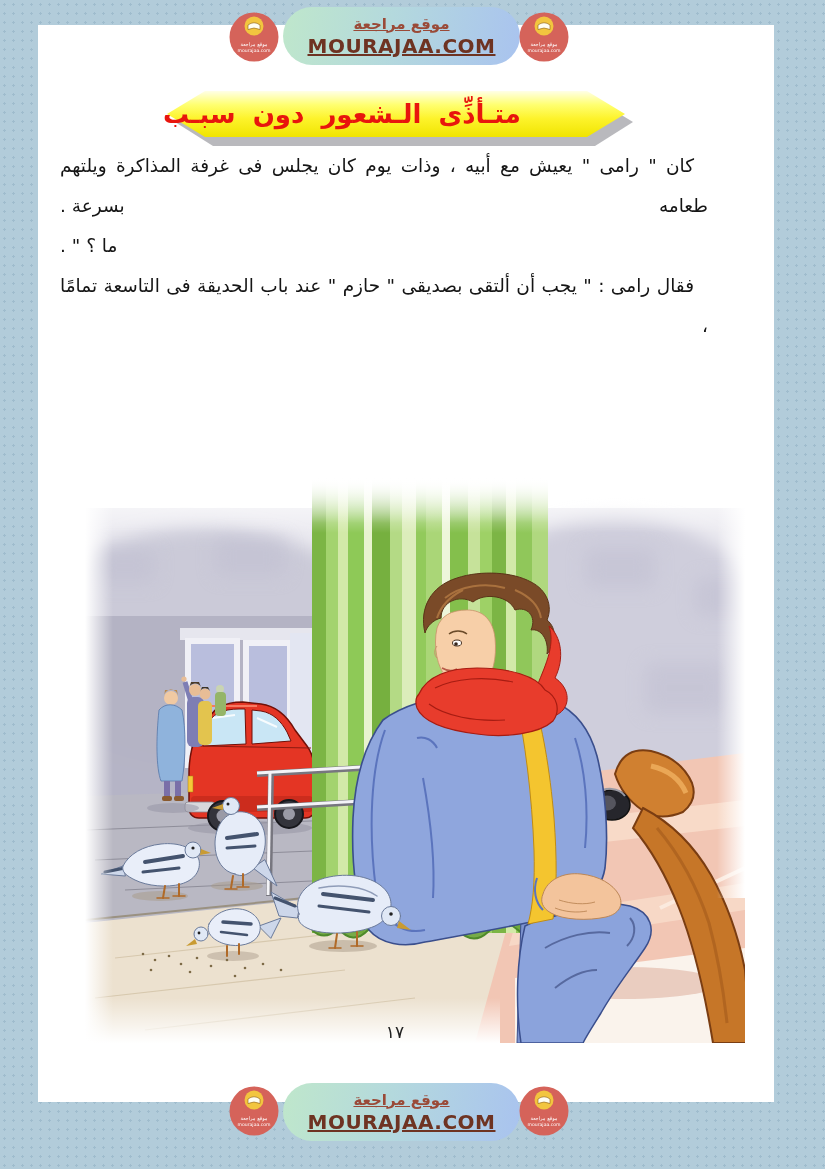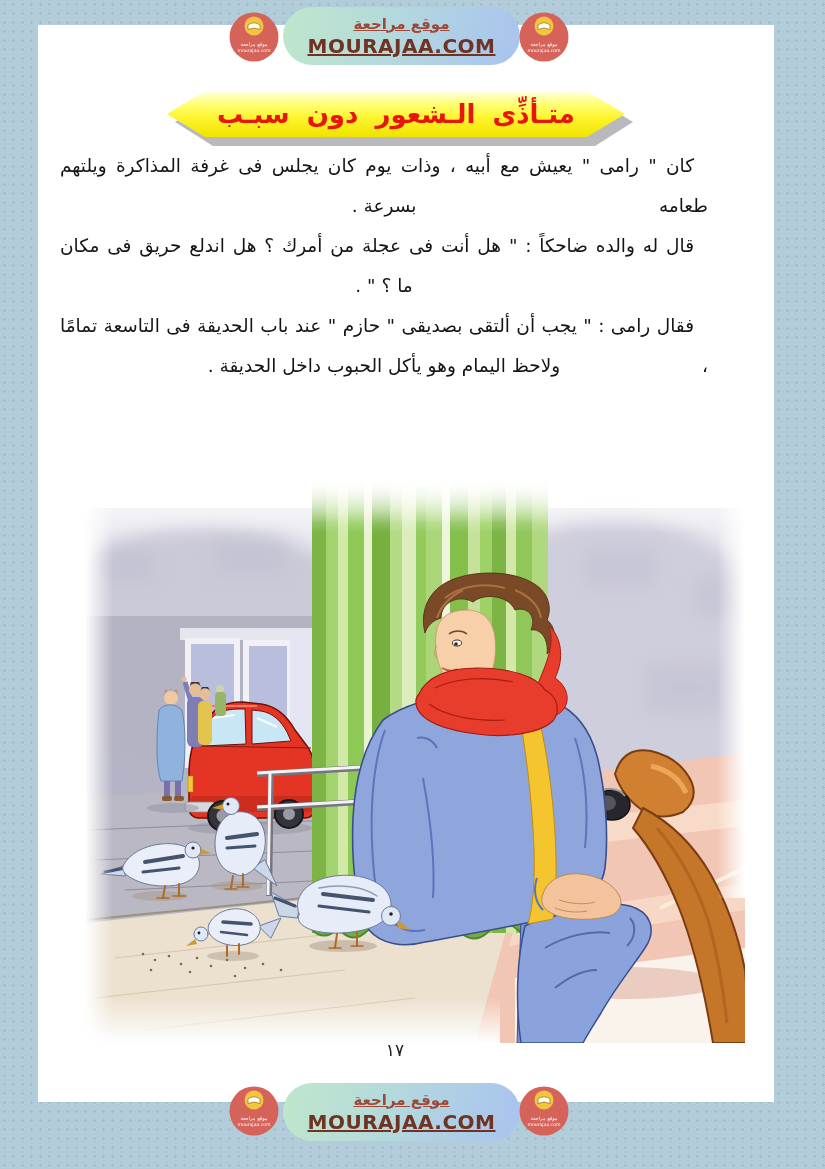--- a/index.html
+++ b/index.html
@@ -21,33 +21,33 @@
   .pill-en{font-size:20px;font-weight:bold;color:#6e3322;text-decoration:underline;letter-spacing:.5px;}
   .badge{position:absolute;width:50px;height:50px;z-index:5;}
   #b-tl{left:229px;top:12px} #b-tr{left:519px;top:12px}
   #b-bl{left:229px;top:1086px} #b-br{left:519px;top:1086px}
   .bt{fill:#fff;font-size:5px;text-anchor:middle;font-family:"DejaVu Sans",sans-serif;}
   .bt2{fill:#fff;font-size:4.6px;text-anchor:middle;font-family:"DejaVu Sans",sans-serif;}
   
   .banner{position:absolute;left:163px;top:85px;width:470px;height:62px;}
   .banner svg{position:absolute;left:0;top:0;}
   .banner-text{position:absolute;left:0;top:2px;width:466px;height:54px;line-height:54px;
-    text-align:center;font-size:26px;font-weight:bold;color:#e8150d;direction:rtl;word-spacing:8px;}
+    text-align:left;font-size:26px;font-weight:bold;color:#e8150d;direction:rtl;word-spacing:8px;}
   
   .story{position:absolute;left:60px;top:146px;width:648px;direction:rtl;
     font-size:18.5px;line-height:40px;color:#151515;}
   .ln{height:40px;overflow:visible;}
   .full{text-align:justify;text-align-last:justify;}
-  .end{text-align:center;}
+  .end{text-align:left;}
   .ind{text-indent:14px;}
   
   .illus{position:absolute;left:85px;top:478px;width:660px;height:565px;}
   
   .pgnum{position:absolute;left:340px;top:1022px;width:110px;text-align:center;
-    font-size:17px;color:#222;margin-top:18px;}
+    font-size:17px;color:#222;}
 </style>
 </head>
 <body>
 
 <div class="paper"></div>
 
 <svg class="badge" id="b-tl" viewBox="0 0 50 50">
   <circle cx="25" cy="25" r="24.5" fill="#d5635a"></circle>
   <circle cx="25" cy="14" r="9.5" fill="#f2c53f"></circle>
   <path d="M19,13 Q25,8.5 31,13 L31,17.5 Q25,14.5 19,17.5 Z" fill="#fffef2" stroke="#8a5a10" stroke-width="0.6"></path>
@@ -78,24 +78,22 @@
     </defs>
     <polygon points="50,14 432,14 470,37 432,61 50,61 12,37" fill="#a8a8ac" opacity="0.8"></polygon>
     <polygon points="42,6 424,6 462,29 424,52 42,52 4,29" fill="url(#bannerGrad)"></polygon>
   </svg>
   <div class="banner-text">متـأذِّى الـشعور دون سبـب</div>
 </div>
 
 <div class="story">
   <div class="ln full ind">كان " رامى " يعيش مع أبيه ، وذات يوم كان يجلس فى غرفة المذاكرة ويلتهم طعامه</div>
   <div class="ln end">بسرعة .</div>
-  <div class="ln full ind">قال له والده ضاحكاً : " هل أنت فى عجلة من أمرك ؟ هل اندلع حريق فى مكان</div>
   <div class="ln end">ما ؟ " .</div>
   <div class="ln full ind">فقال رامى : " يجب أن ألتقى بصديقى " حازم " عند باب الحديقة فى التاسعة تمامًا ،</div>
-  <div class="ln end">ولاحظ اليمام وهو يأكل الحبوب داخل الحديقة .</div>
 </div>
 
 <svg class="illus" viewBox="0 0 660 565">
   <defs>
     <filter id="blur1" x="-40%" y="-40%" width="180%" height="180%">
         <feGaussianBlur stdDeviation="9"></feGaussianBlur>
       </filter>
     <linearGradient id="fadeTop" x1="0" y1="0" x2="0" y2="1">
       <stop offset="0" stop-color="#fff"></stop>
         <stop offset="1" stop-color="#fff" stop-opacity="0"></stop>

